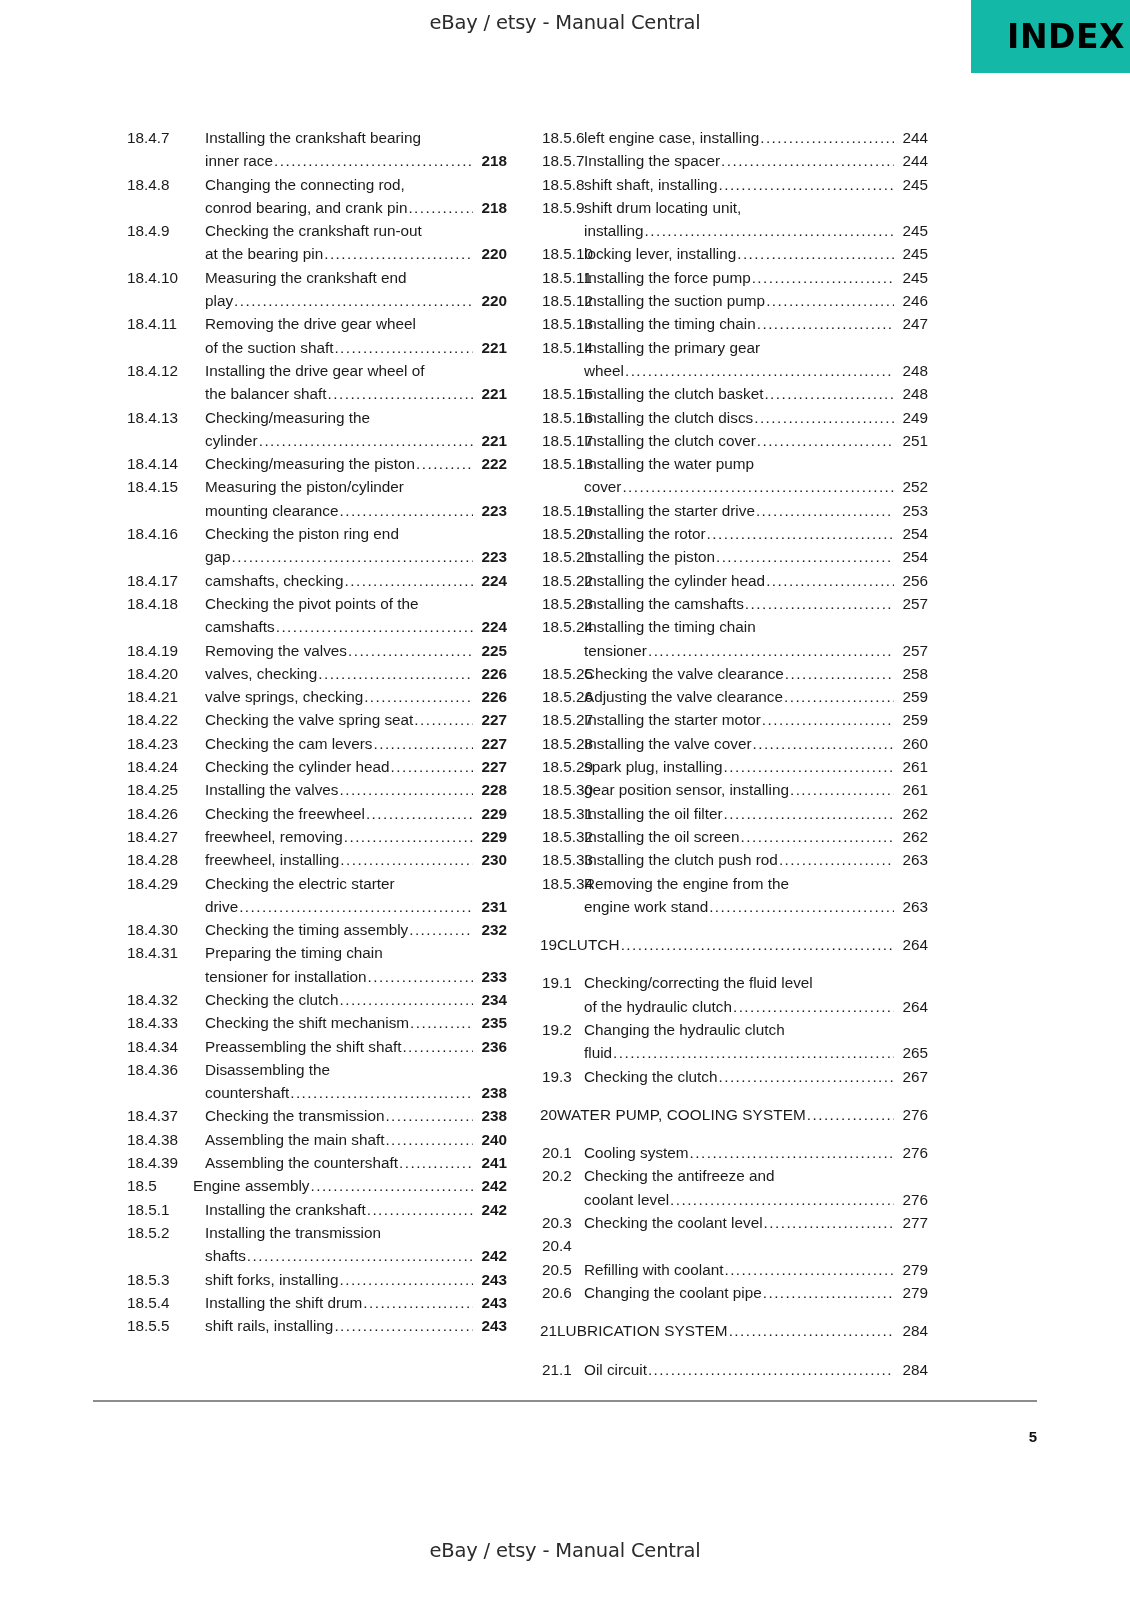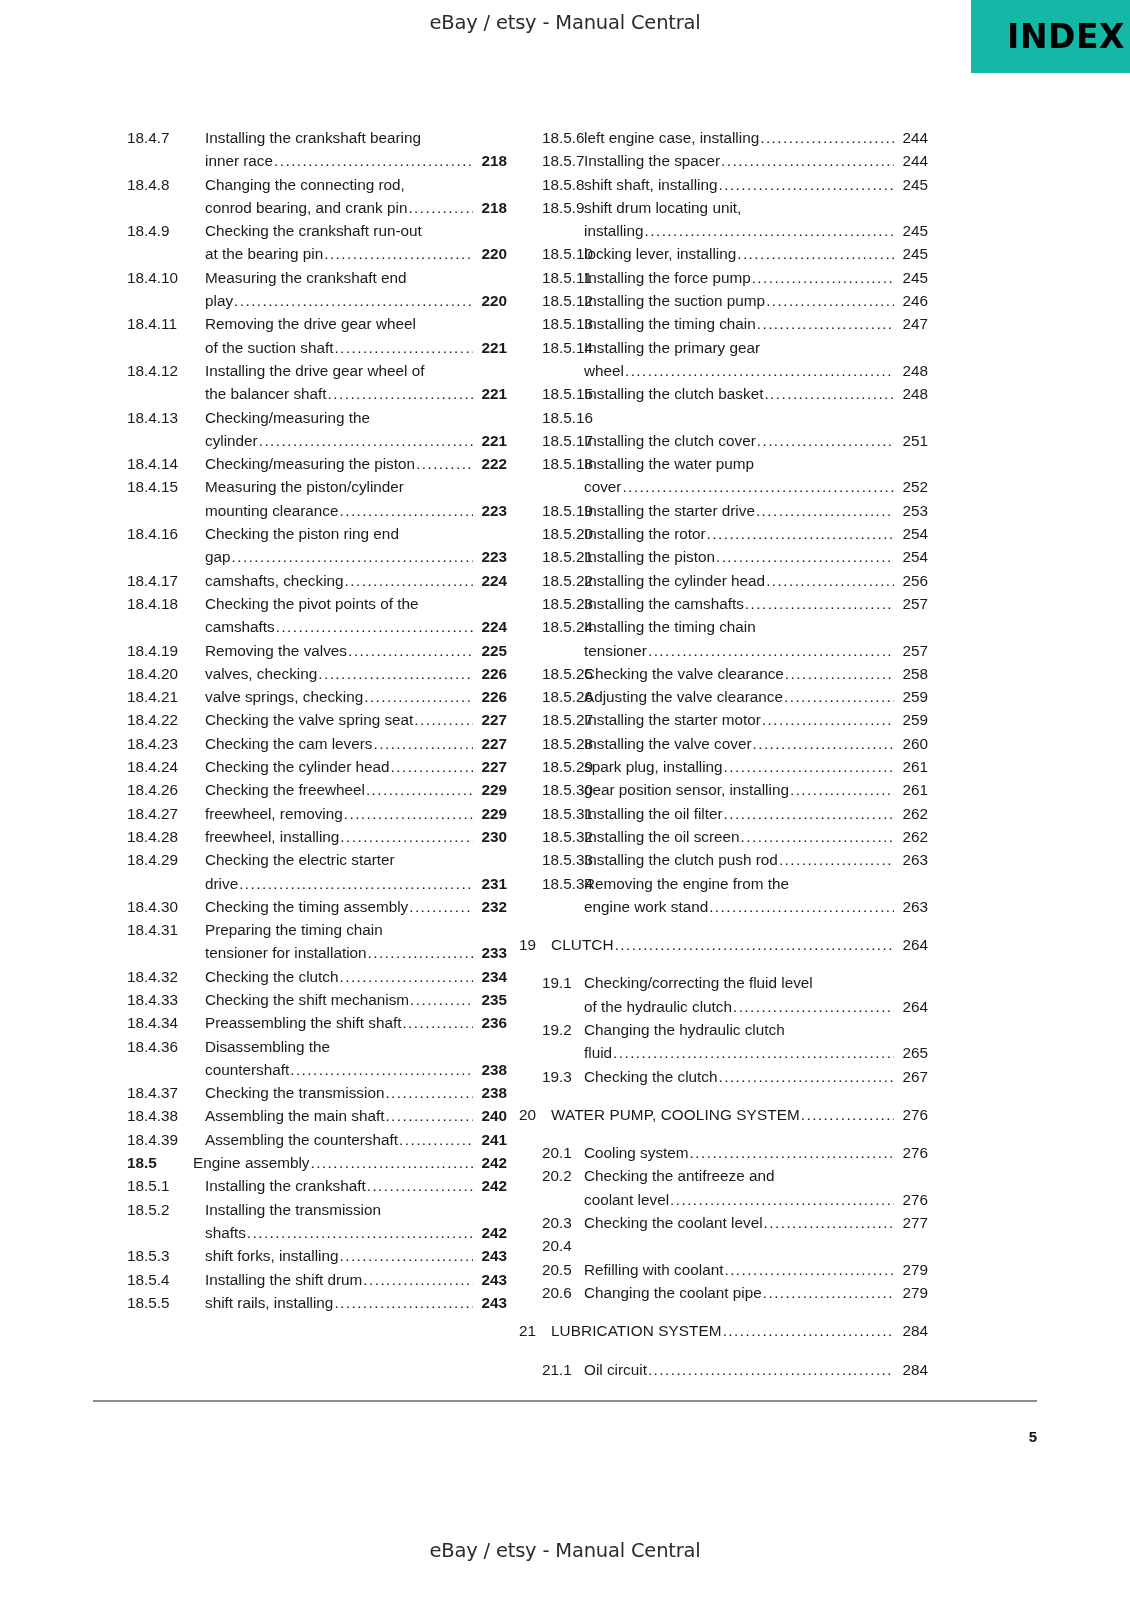--- a/index.html
+++ b/index.html
@@ -108,26 +108,26 @@
     flex: 0 0 auto;
     text-align: right;
   }
   .toc-line.nodots .toc-dots { visibility: hidden; }
   .toc-line.nodots .toc-page { visibility: hidden; }
 
   
   .toc-col.left  .toc-num  { width: 78px; }
   .toc-col.left  .toc-page { width: 33px; font-weight: bold; }
   
-  .toc-col.left .toc-row.lvl2 .toc-num { width: 66px; font-weight: bold; }
+  .toc-col.left .toc-row.lvl2 .toc-num { width: 66px; }
 
   
   .toc-col.right .toc-num  { width: 42px; margin-left: 26px; }
   .toc-col.right .toc-page { width: 33px; }
-  .toc-col.right .toc-row.chapter .toc-num { width: 32px; margin-left: 3px; }
+  .toc-col.right .toc-row.chapter .toc-num { width: 32px; margin-left: 9px; text-align: right; }
   .toc-col.right .toc-row.chapter { margin-top: 15px; margin-bottom: 15px; }
   .toc-col.right .toc-row.chapter .toc-title { letter-spacing: 0.1px; }
 
   
   .rule {
     position: absolute;
     left: 93px;
     top: 1400px;
     width: 944px;
     height: 2px;
@@ -391,20 +391,30 @@
         <div class="toc-num">18.4.24</div>
         <div class="toc-body">
           <div class="toc-line">
             <span class="toc-title">Checking the cylinder head</span>
             <span class="toc-dots"></span>
             <span class="toc-page">227</span>
           </div>
         </div>
       </div>
       <div class="toc-row lvl3">
+        <div class="toc-num">18.4.25</div>
+        <div class="toc-body">
+          <div class="toc-line">
+            <span class="toc-title">Installing the valves</span>
+            <span class="toc-dots"></span>
+            <span class="toc-page">228</span>
+          </div>
+        </div>
+      </div>
+      <div class="toc-row lvl3">
         <div class="toc-num">18.4.26</div>
         <div class="toc-body">
           <div class="toc-line">
             <span class="toc-title">Checking the freewheel</span>
             <span class="toc-dots"></span>
             <span class="toc-page">229</span>
           </div>
         </div>
       </div>
       <div class="toc-row lvl3">
@@ -714,20 +724,27 @@
         <div class="toc-body">
           <div class="toc-line">
             <span class="toc-title">Installing the clutch basket</span>
             <span class="toc-dots"></span>
             <span class="toc-page">248</span>
           </div>
         </div>
       </div>
       <div class="toc-row lvl3">
         <div class="toc-num">18.5.16</div>
+        <div class="toc-body">
+          <div class="toc-line">
+            <span class="toc-title">Installing the clutch discs</span>
+            <span class="toc-dots"></span>
+            <span class="toc-page">249</span>
+          </div>
+        </div>
       </div>
       <div class="toc-row lvl3">
         <div class="toc-num">18.5.17</div>
         <div class="toc-body">
           <div class="toc-line">
             <span class="toc-title">Installing the clutch cover</span>
             <span class="toc-dots"></span>
             <span class="toc-page">251</span>
           </div>
         </div>

